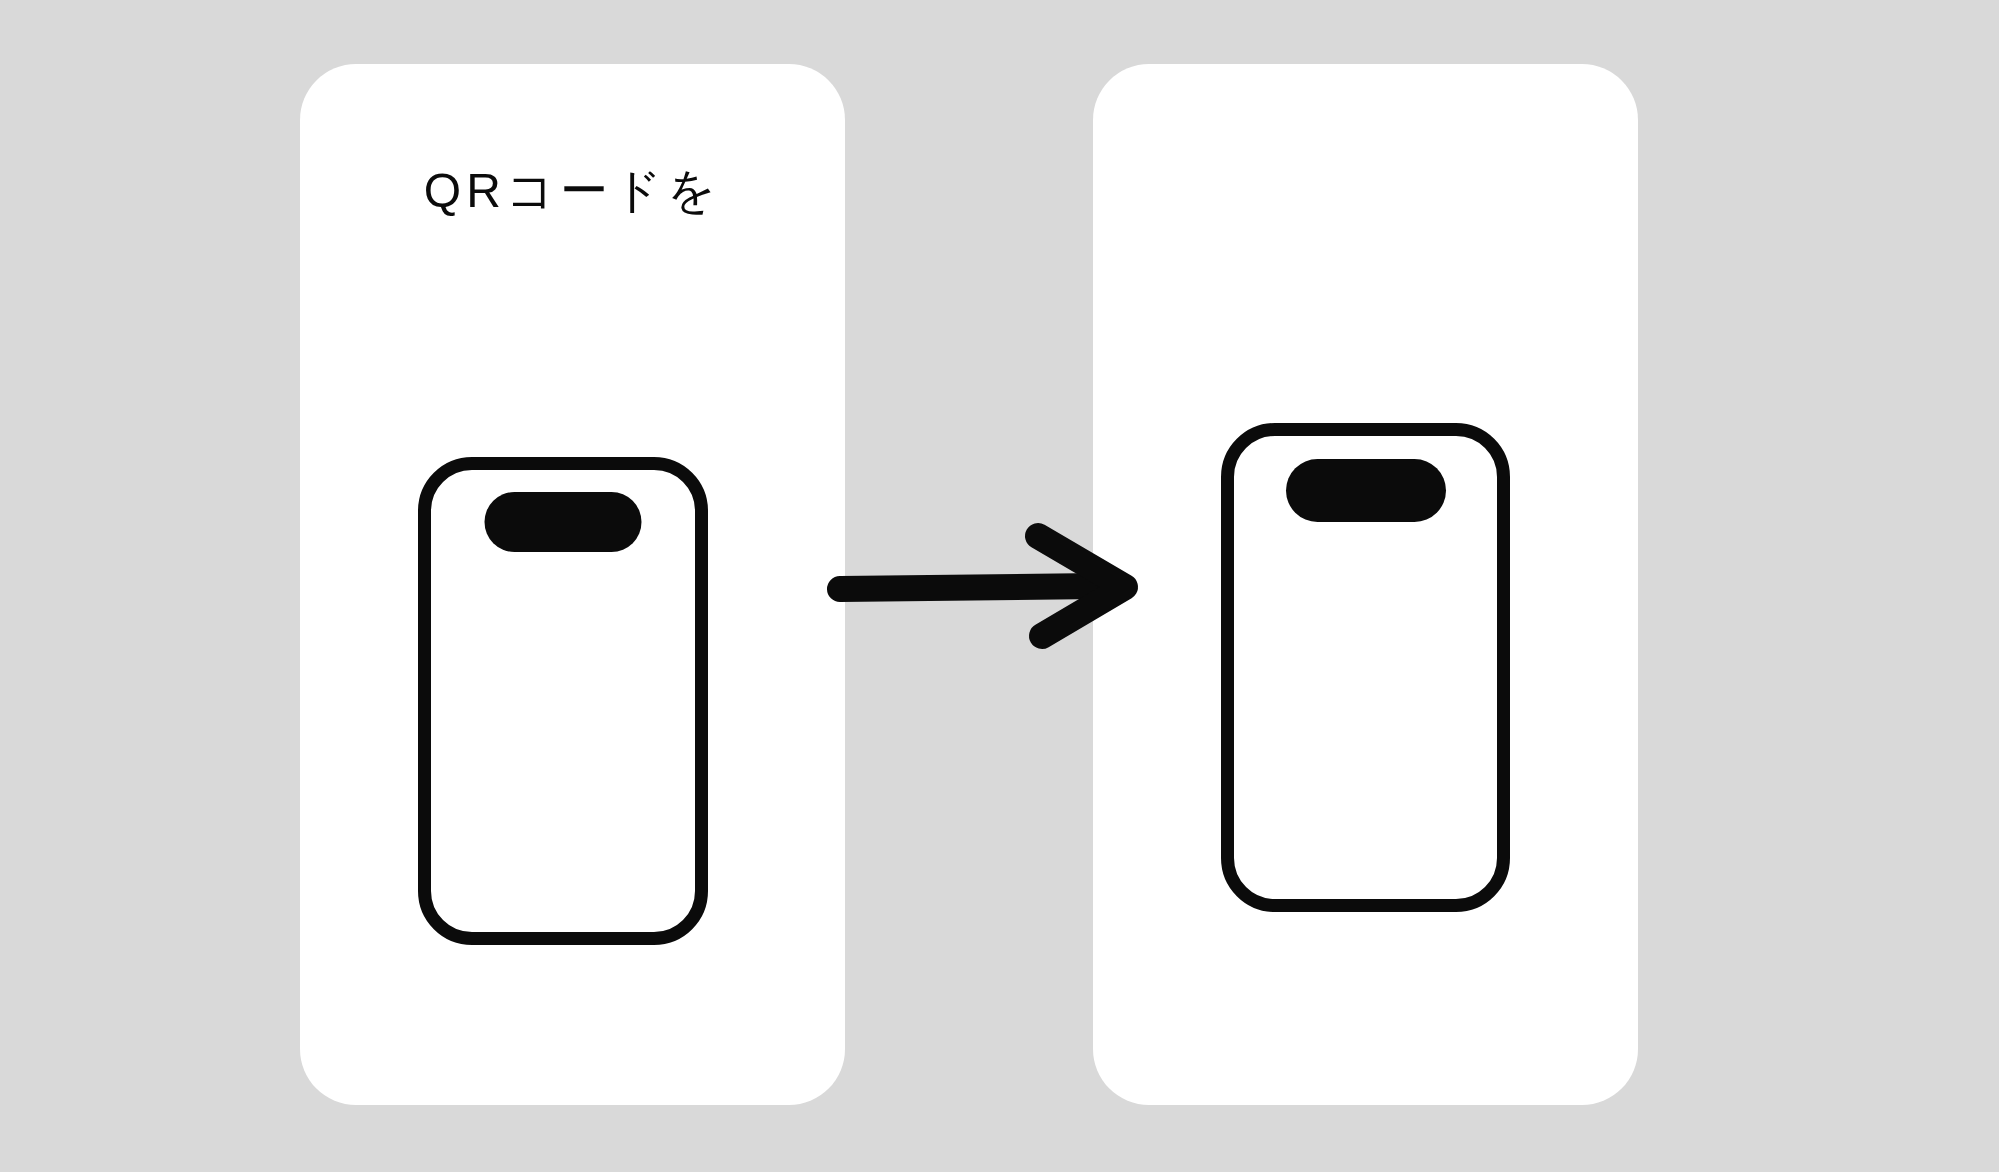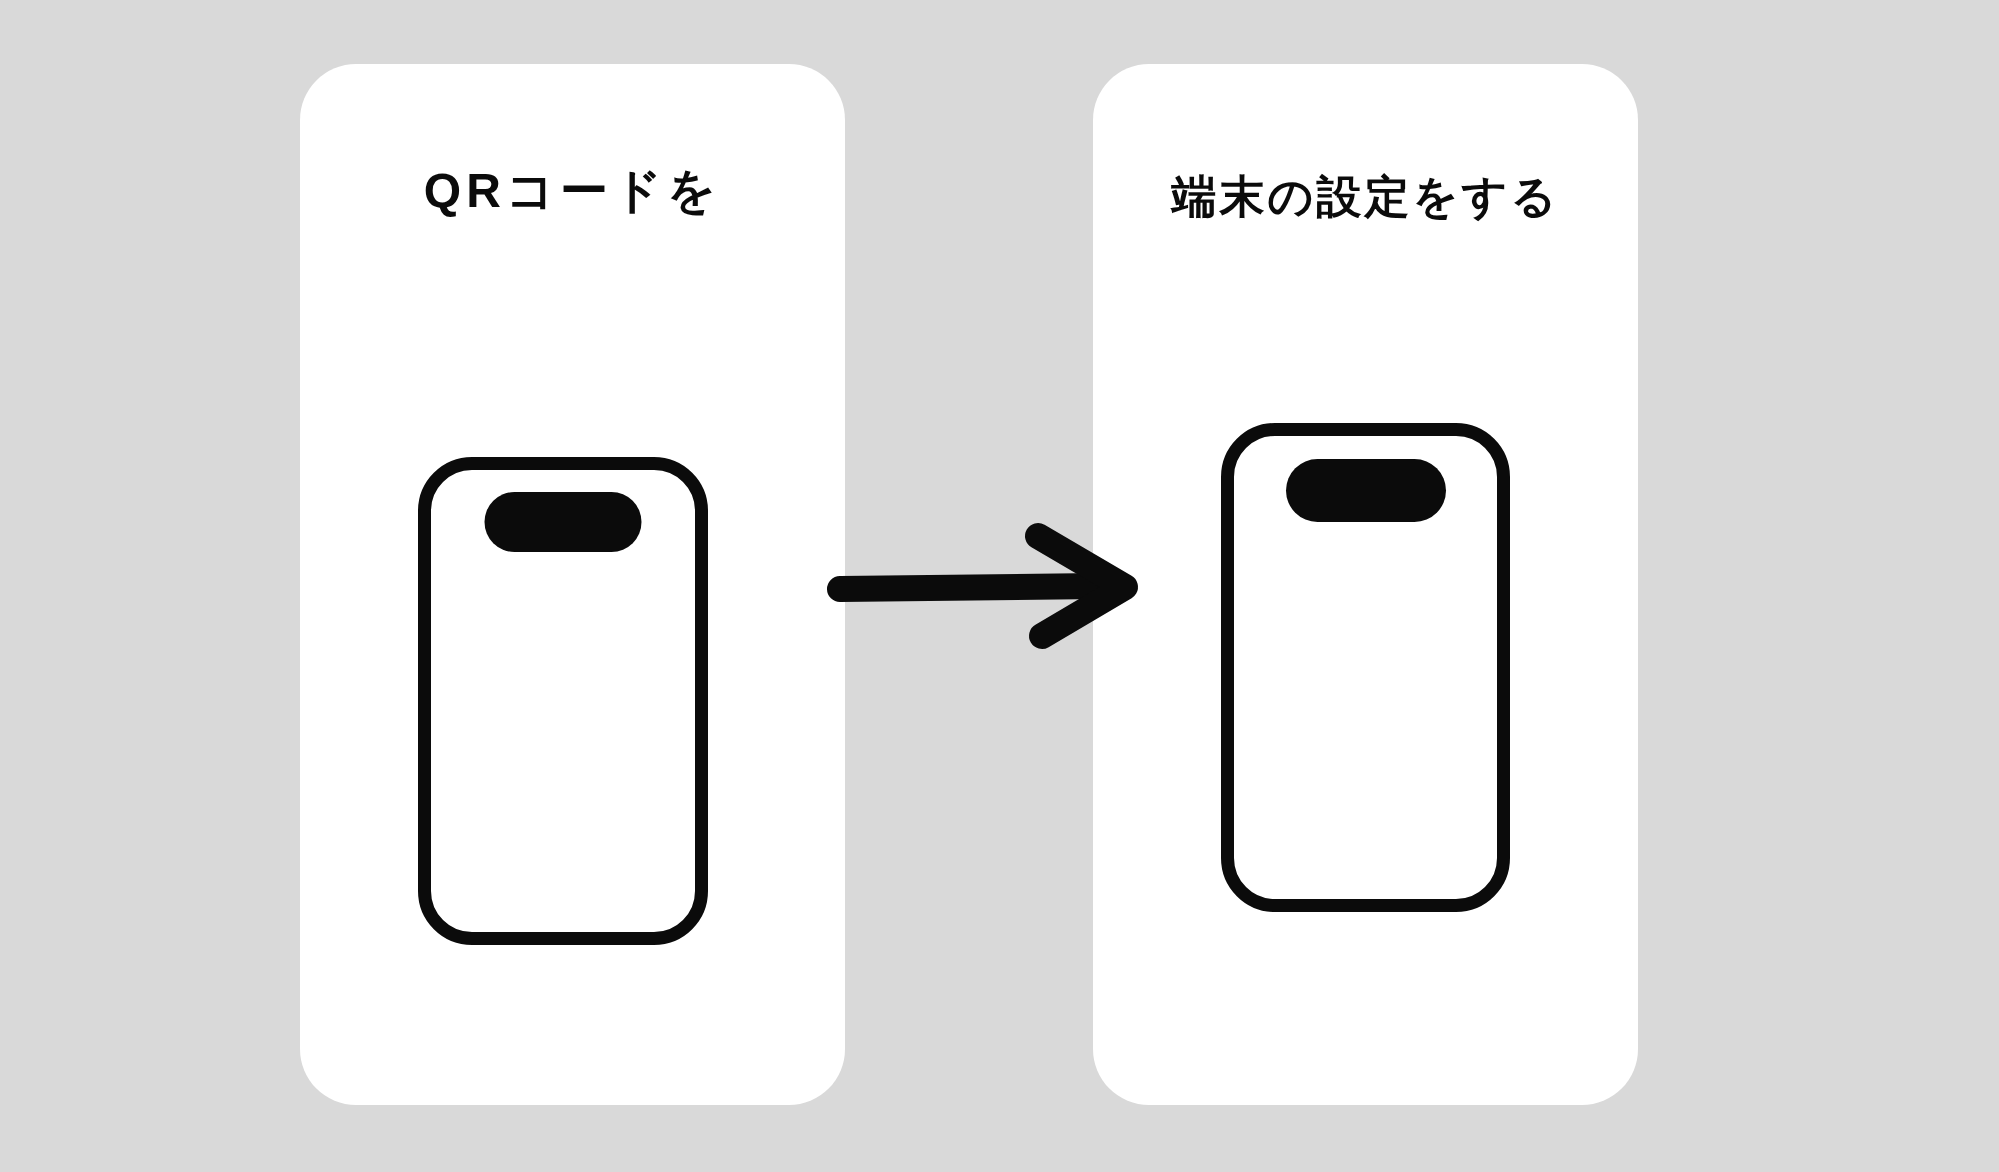--- a/index.html
+++ b/index.html
@@ -26,21 +26,21 @@
     border-radius: 56px;
   }
   .step-card.left  { left: 300px; }
   .step-card.right { left: 1093px; }
 
   .step-title {
     position: absolute;
     left: 0; right: 0;
     text-align: center;
     color: var(--ink);
-    font-weight: 700;
+    font-weight: 400;
   }
   .step-title.two-line {
     top: 90px;
     font-size: 48px;
     line-height: 73px;
     letter-spacing: 5px;
   }
   .step-title.one-line {
     top: 108px;
     font-size: 45px;
@@ -90,23 +90,20 @@
   <section class="step-card left">
     <h2 class="step-title two-line">
       <span class="line">QRコードを</span>
     </h2>
     <div class="phone phone-left">
       <div class="notch"></div>
     </div>
   </section>
 
   <section class="step-card right">
-    <h2 class="step-title one-line">
-      <span class="line">端末の設定をする</span>
-    </h2>
     <div class="phone phone-right">
       <div class="notch"></div>
     </div>
   </section>
 
   <svg class="arrow-layer" viewBox="0 0 1999 1172" xmlns="http://www.w3.org/2000/svg" aria-hidden="true">
     <g stroke="#0b0b0b" stroke-width="26" stroke-linecap="round" stroke-linejoin="round" fill="none">
       <path d="M 840 589 L 1098 586"></path>
       <path d="M 1038 536 L 1125 587 L 1042 636"></path>
     </g>

